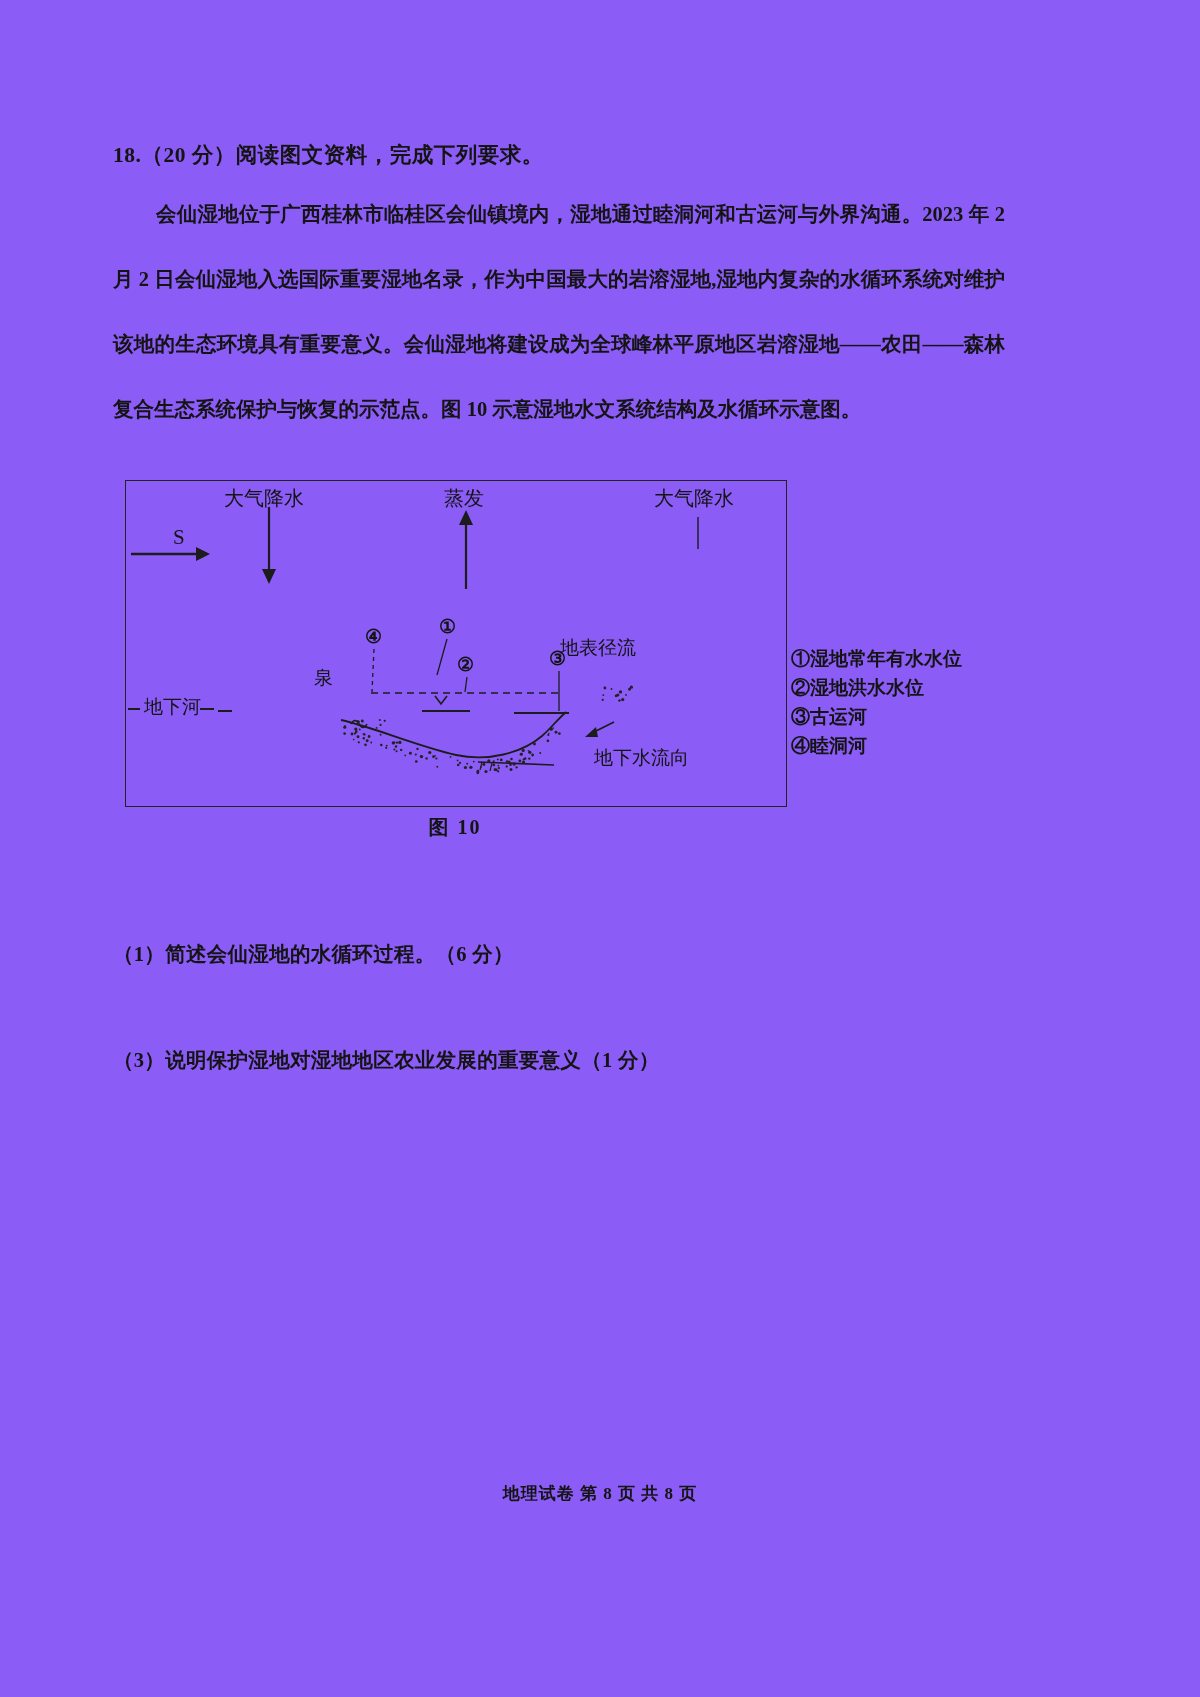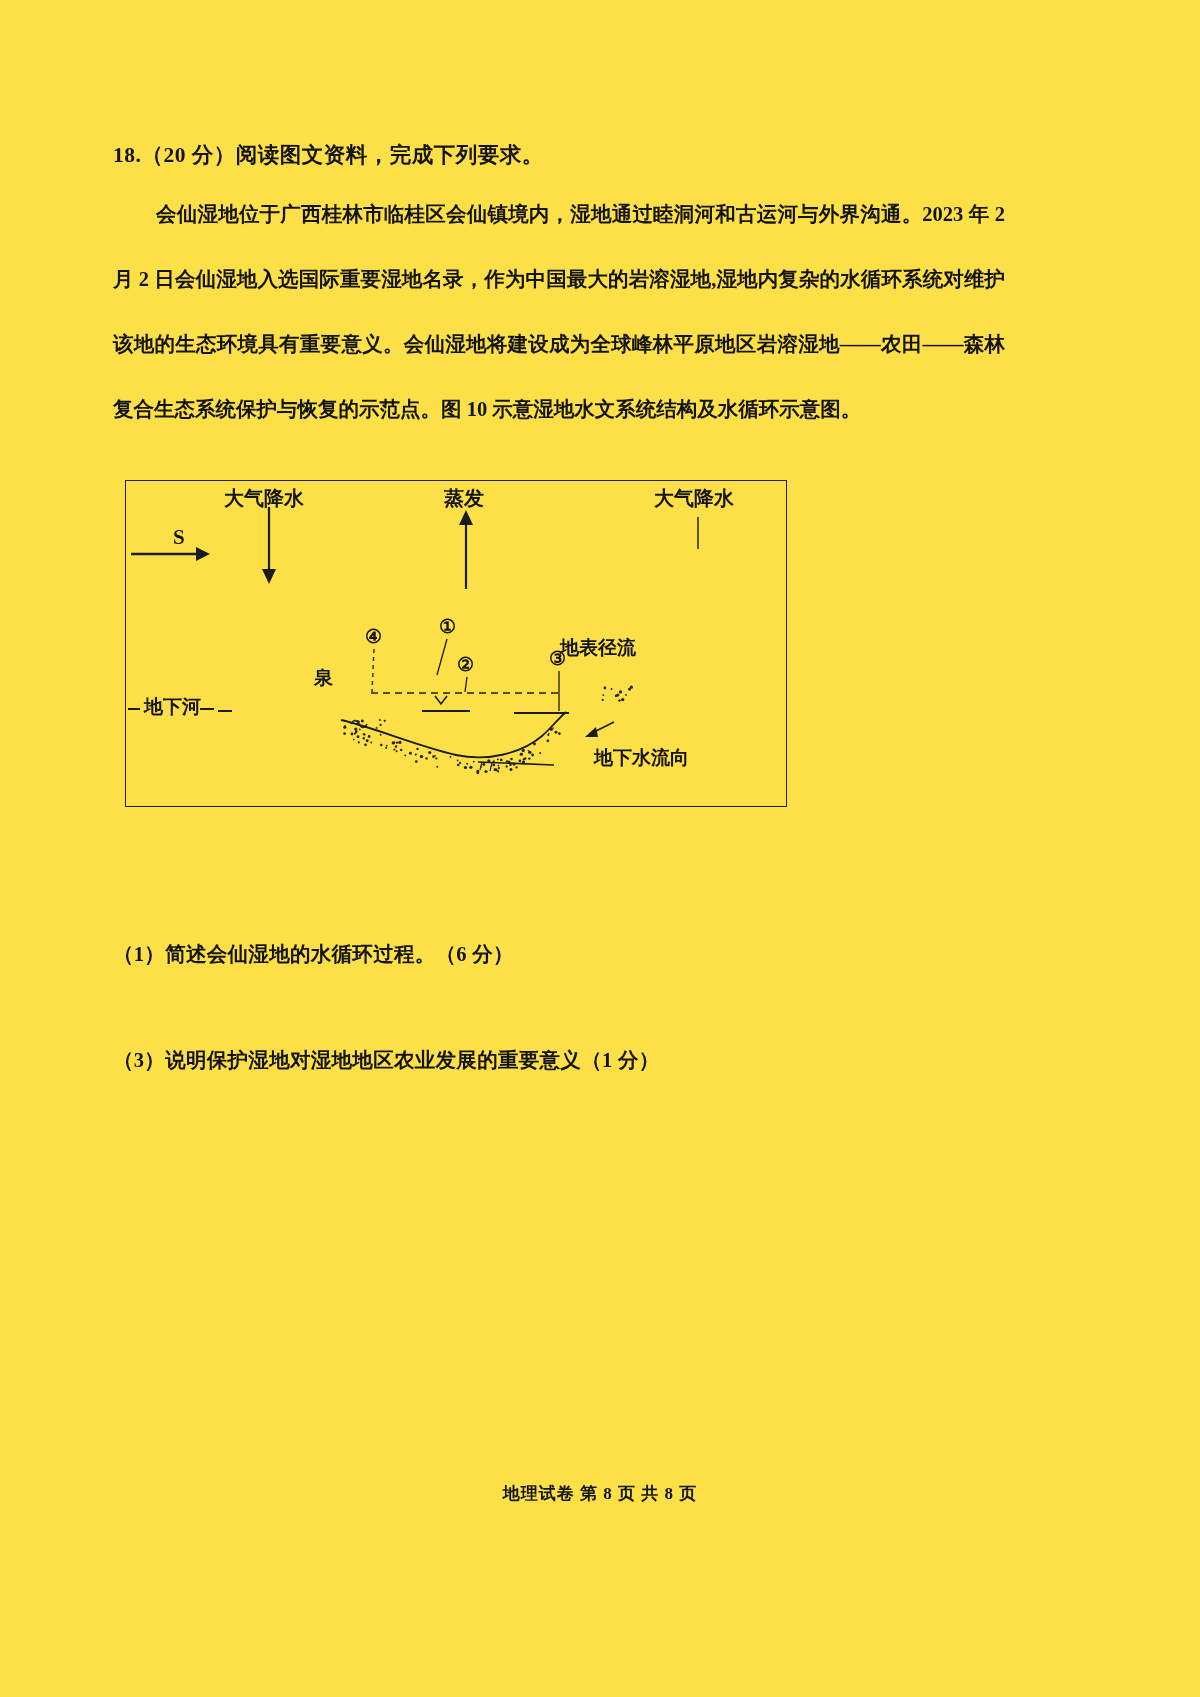--- a/index.html
+++ b/index.html
@@ -1,22 +1,22 @@
 <!DOCTYPE html>
 <html><head>
 <meta charset="utf-8">
 <style>
   html,body{margin:0;padding:0;}
   body{width:1200px;height:1697px;background:#e9e9e7;font-family:"Liberation Serif","DejaVu Serif",serif;}
-  .sheet{position:relative;width:1200px;height:1697px;background:#fde047;color:#141414;overflow:hidden;}
+  .sheet{position:relative;width:1200px;height:1697px;background:#8b5cf6;color:#141414;overflow:hidden;}
   .txt{position:absolute;white-space:pre-wrap;}
   .q-header{left:113px;top:140px;font-size:21.5px;font-weight:700;letter-spacing:.5px;}
   .intro{left:113px;top:182px;width:892px;font-size:20.5px;line-height:65px;text-align:justify;text-indent:2.1em;font-weight:600;}
   .figure-box{position:absolute;left:125px;top:480px;width:660px;height:325px;border:1.7px solid #222;}
-  .flabel{position:absolute;font-size:20px;font-weight:700;white-space:nowrap;color:#141414;}
+  .flabel{position:absolute;font-size:20px;font-weight:400;white-space:nowrap;color:#141414;}
   .flabel.sm{font-size:19px;}
   .marker{font-size:19px;font-weight:600;}
   .legend{position:absolute;left:791px;top:644px;font-size:19px;font-weight:700;line-height:29px;}
   .legend div{white-space:nowrap;}
   .caption{position:absolute;left:125px;top:814px;width:660px;text-align:center;font-size:20px;font-weight:700;letter-spacing:2px;}
   .subq{left:113px;font-size:20.5px;font-weight:600;letter-spacing:.3px;}
   .subq1{top:912px;margin-top:28px;} .subq2{top:979px;} .subq3{top:1046px;}
   .footer{position:absolute;left:50px;top:1482px;width:1100px;text-align:center;font-size:17px;font-weight:700;letter-spacing:1px;}
   svg line,svg path,svg polyline{stroke:#1c1c1c;fill:none;}
   svg polygon{fill:#1c1c1c;stroke:none;}
@@ -213,19 +213,26 @@
     <div class="flabel marker" style="left:239px;top:144px;">④</div>
     <div class="flabel marker" style="left:313px;top:134px;">①</div>
     <div class="flabel marker" style="left:331px;top:172px;">②</div>
     <div class="flabel marker" style="left:423px;top:166px;">③</div>
     <div class="flabel sm" style="left:188px;top:184px;">泉</div>
     <div class="flabel sm" style="left:18px;top:213px;">地下河</div>
     <div class="flabel sm" style="left:434px;top:154px;">地表径流</div>
     <div class="flabel sm" style="left:468px;top:264px;">地下水流向</div>
   </div>
 
-
+  <div class="legend">
+    <div>①湿地常年有水水位</div>
+    <div>②湿地洪水水位</div>
+    <div>③古运河</div>
+    <div>④睦洞河</div>
+  </div>
+
+  <div class="caption">图 10</div>
 
   <div class="txt subq subq1">（1）简述会仙湿地的水循环过程。（6 分）</div>
   <div class="txt subq subq3">（3）说明保护湿地对湿地地区农业发展的重要意义（1 分）</div>
 
   <div class="footer">地理试卷 第 8 页 共 8 页</div>
 </div>
 
 </body></html>

